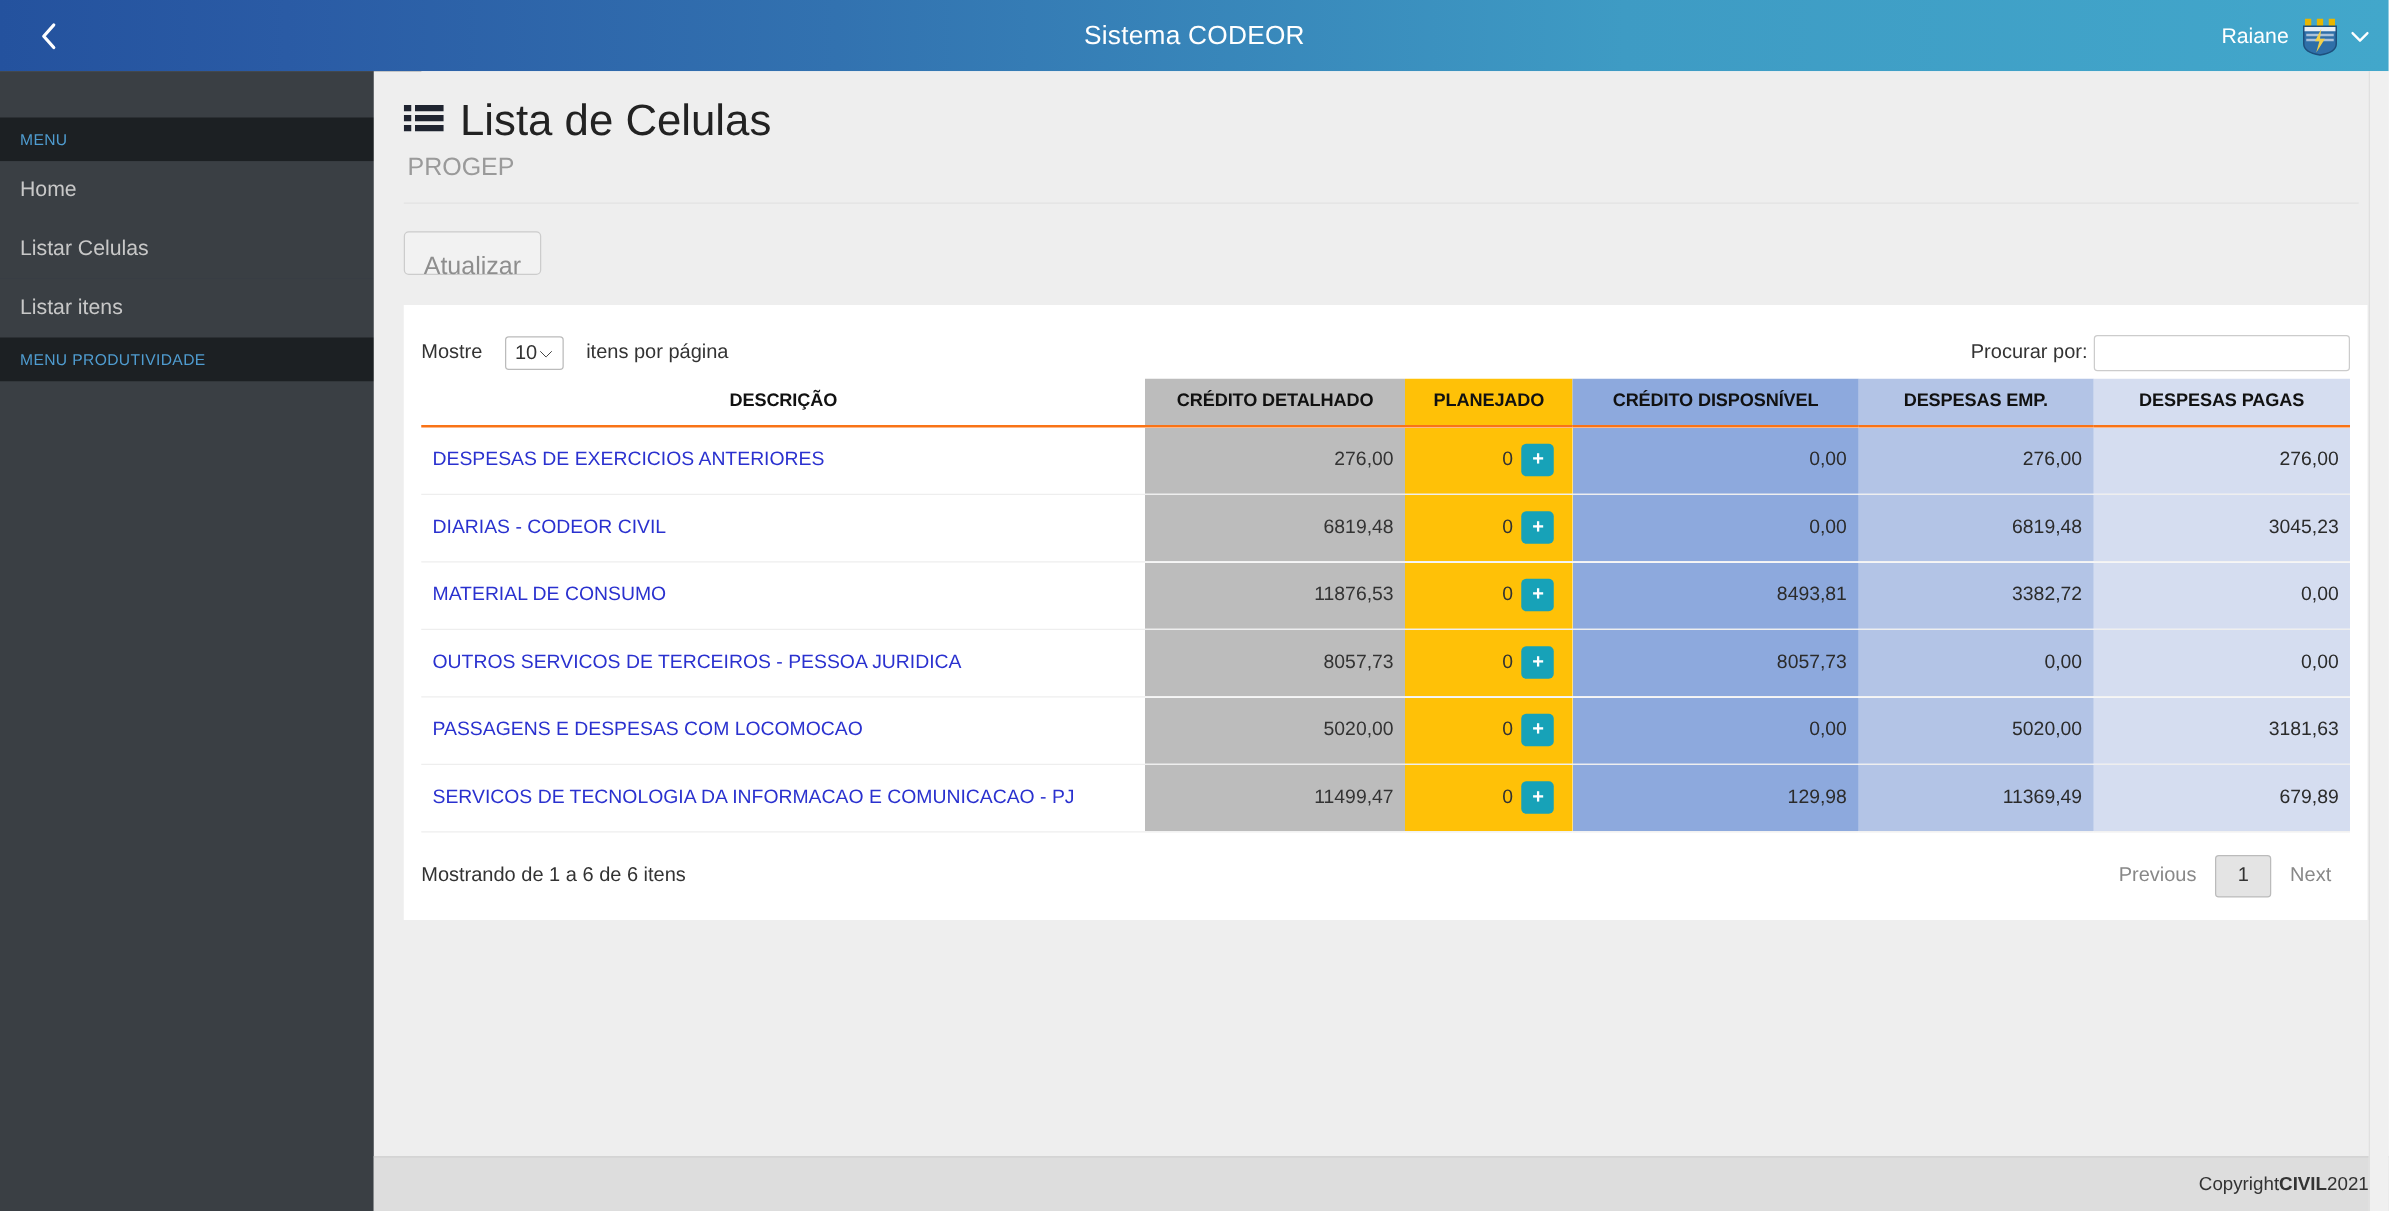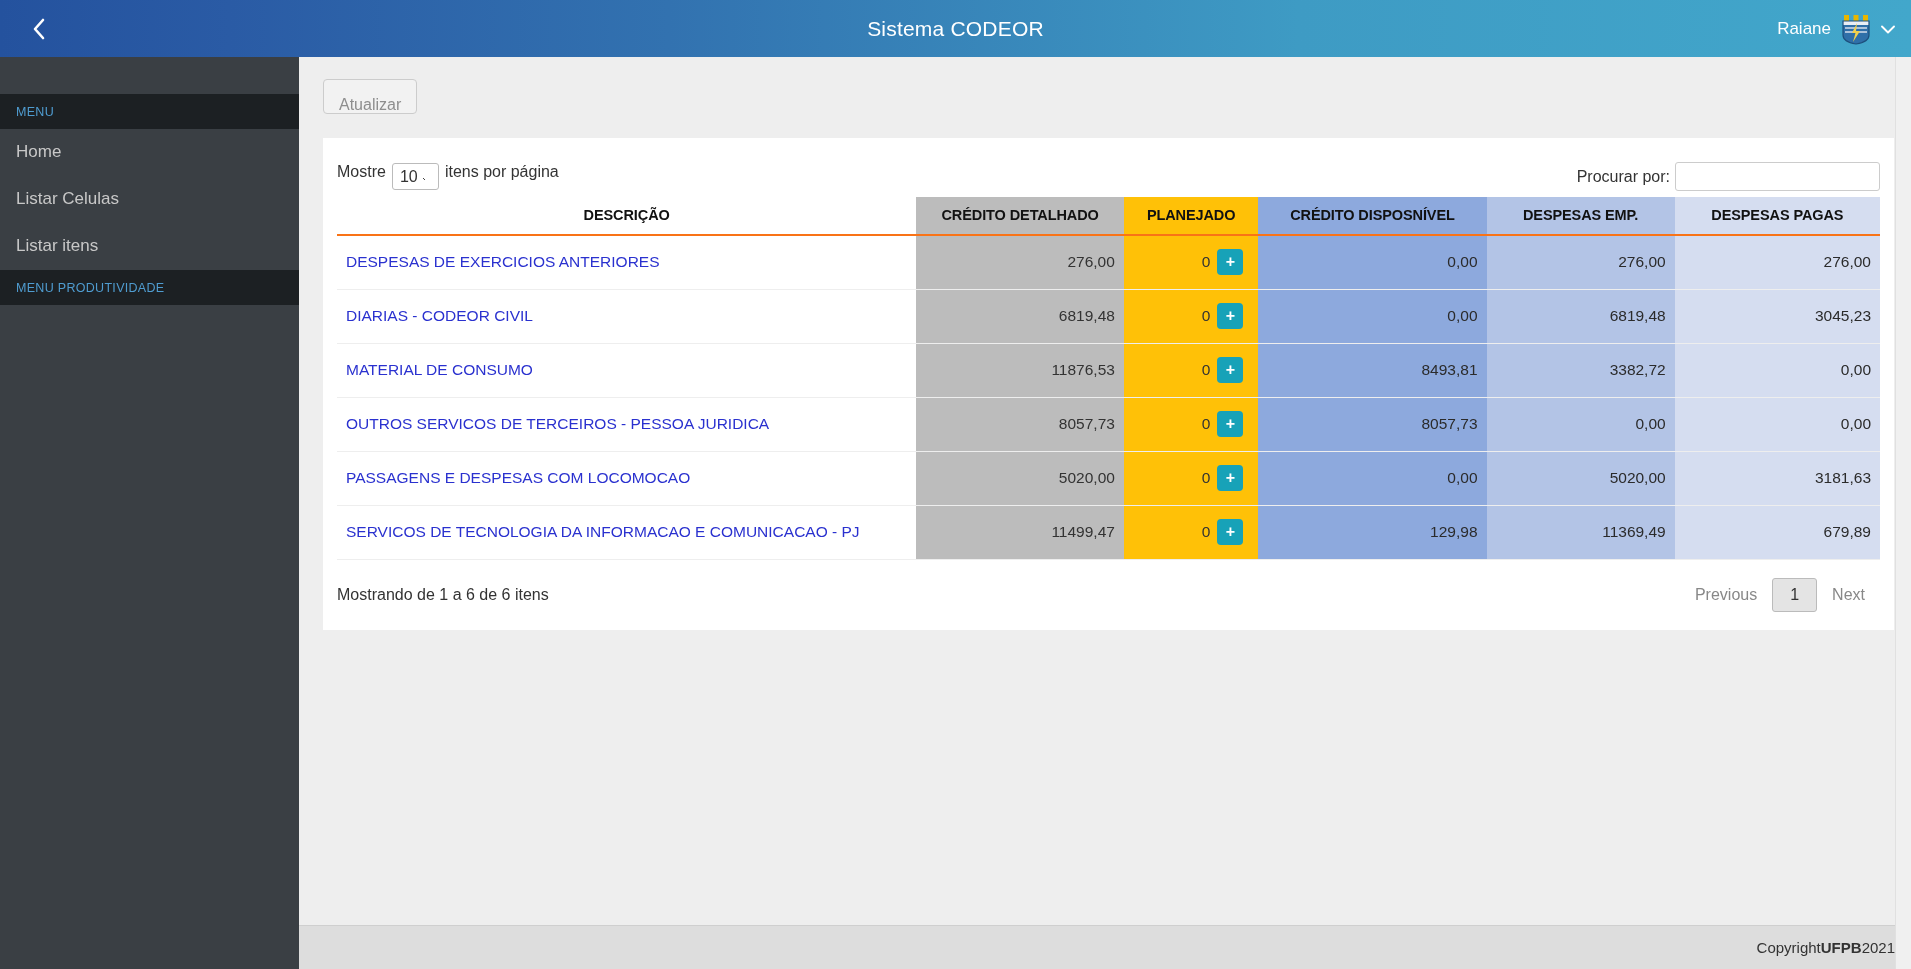--- a/index.html
+++ b/index.html
@@ -74,31 +74,31 @@
     appearance:none; -webkit-appearance:none;
     background-image:
       linear-gradient(45deg, transparent 50%, #333 50%, #333 58%, transparent 58%),
       linear-gradient(135deg, transparent 42%, #333 42%, #333 50%, transparent 50%);
     background-position: calc(100% - 20px) 12px, calc(100% - 14px) 12px;
     background-size: 6px 6px, 6px 6px;
     background-repeat:no-repeat;
   }
   .btn-atualizar {
     height: 35px; padding: 16px 15px; border:1px solid #ccc; border-radius:4px;
-    background:#f2f2f2; color:#8e8e8e; font-size:16px; cursor:pointer;
+    background:#f2f2f2; color:#8e8e8e; font-size:20px; cursor:pointer;
     font-family:"Liberation Sans", sans-serif;
   }
 
   
   .panel {
     margin: 24px 17px 0 24px; background:#ffffff;
     padding: 14px 14px 8px 14px; min-height: 410px;
   }
   .table-top { display:flex; align-items:center; justify-content:space-between; padding: 10px 0 6px 0; }
-  .show-entries { font-size:16px; color:#333; display:flex; gap:6px; }
+  .show-entries { font-size:16px; color:#333; display:flex; align-items:center; gap:18px; }
   .len-select {
     height: 27px; border:1px solid #bbb; border-radius:3px; background:#fff;
     font-size:16px; color:#333; padding: 0 20px 0 7px;
     font-family:"Liberation Sans", sans-serif;
     appearance:none; -webkit-appearance:none;
     background-image:
       linear-gradient(45deg, transparent 50%, #444 50%, #444 58%, transparent 58%),
       linear-gradient(135deg, transparent 42%, #444 42%, #444 50%, transparent 50%);
     background-position: calc(100% - 13px) 11px, calc(100% - 8px) 11px;
     background-size: 5px 5px, 5px 5px;
@@ -215,20 +215,37 @@
     <div class="sb-header">MENU</div>
     <div class="sb-item">Home</div>
     <div class="sb-item">Listar Celulas</div>
     <div class="sb-item">Listar itens</div>
 
     <div class="sb-header">MENU PRODUTIVIDADE</div>
   </div>
 
   <div class="content">
 
+    <div class="page-head">
+      <div class="page-title-row">
+        <span>
+          <svg class="list-icon" viewBox="0 0 32 28" aria-hidden="true">
+            <rect x="0" y="1" width="6" height="5" fill="#1f2430"></rect>
+            <rect x="9" y="1" width="23" height="5" fill="#1f2430"></rect>
+            <rect x="0" y="9" width="6" height="5" fill="#1f2430"></rect>
+            <rect x="9" y="9" width="23" height="5" fill="#1f2430"></rect>
+            <rect x="0" y="17" width="6" height="5" fill="#1f2430"></rect>
+            <rect x="9" y="17" width="23" height="5" fill="#1f2430"></rect>
+          </svg>
+        </span>
+        <span class="page-title">Lista de Celulas</span>
+      </div>
+      <div class="page-sub">PROGEP</div>
+      <div class="head-rule"></div>
+    </div>
 
     <div class="filter-row">
       <button class="btn-atualizar">Atualizar</button>
     </div>
 
     <div class="panel">
 
       <div class="table-top">
         <div class="show-entries">
           <span>Mostre</span>
@@ -350,19 +367,19 @@
           <span class="pg-num">1</span>
           <span class="pg-btn">Next</span>
         </div>
       </div>
 
     </div>
   </div>
 
   <div class="footer">
     <span>Copyright</span>
-      <b>UFPB</b>
+      <b>CIVIL</b>
       <span>2021</span>
   </div>
 
   <div class="scroll-strip"></div>
 
 </div>
 
 </body></html>

